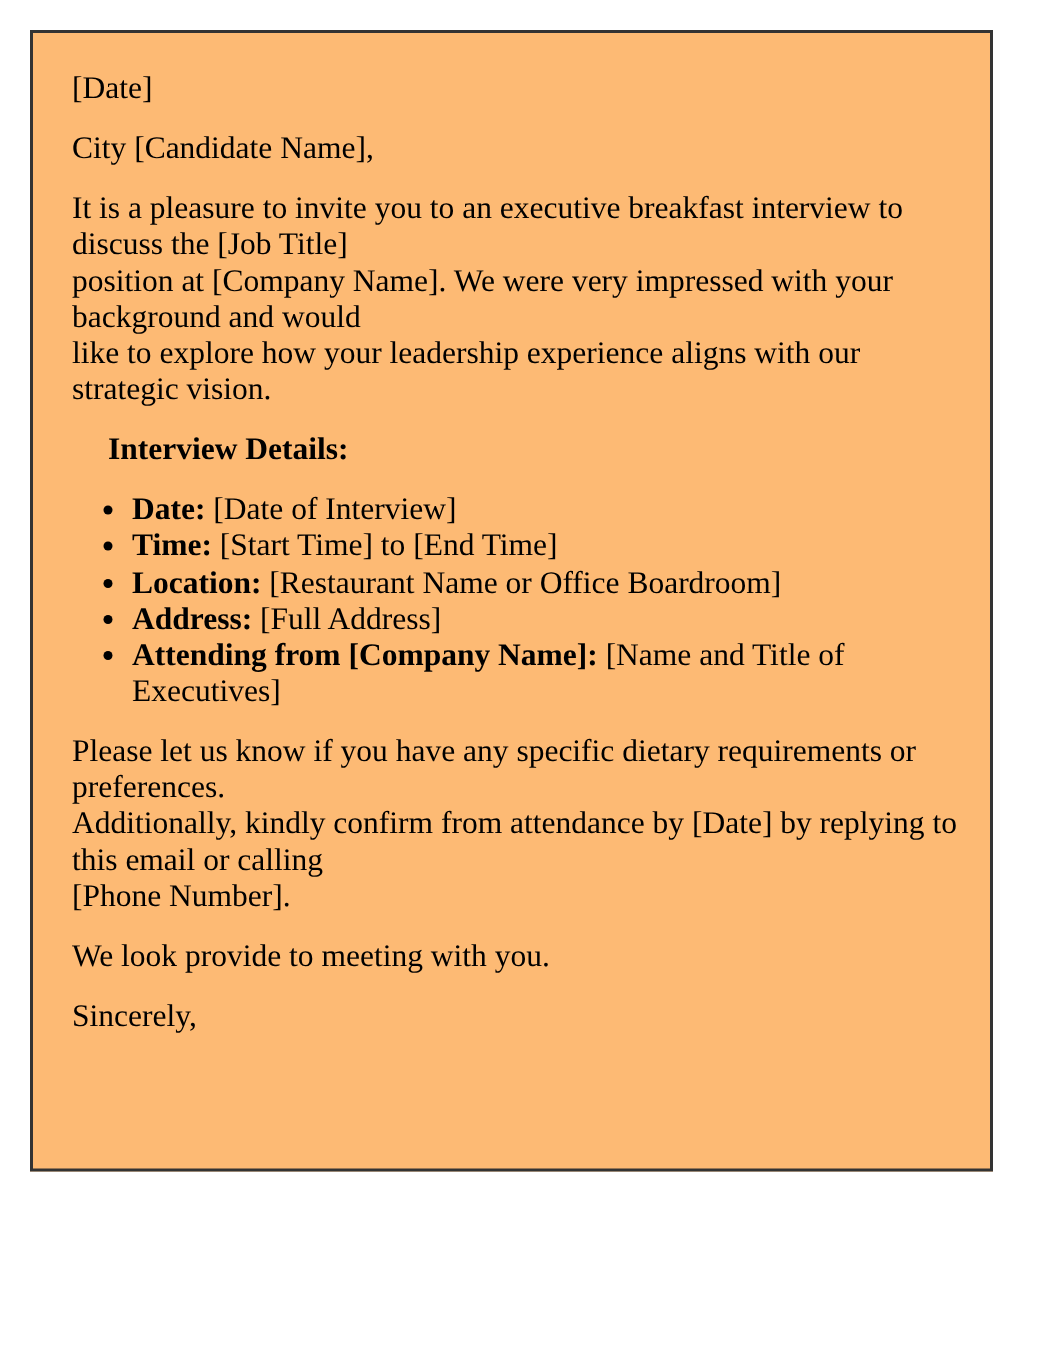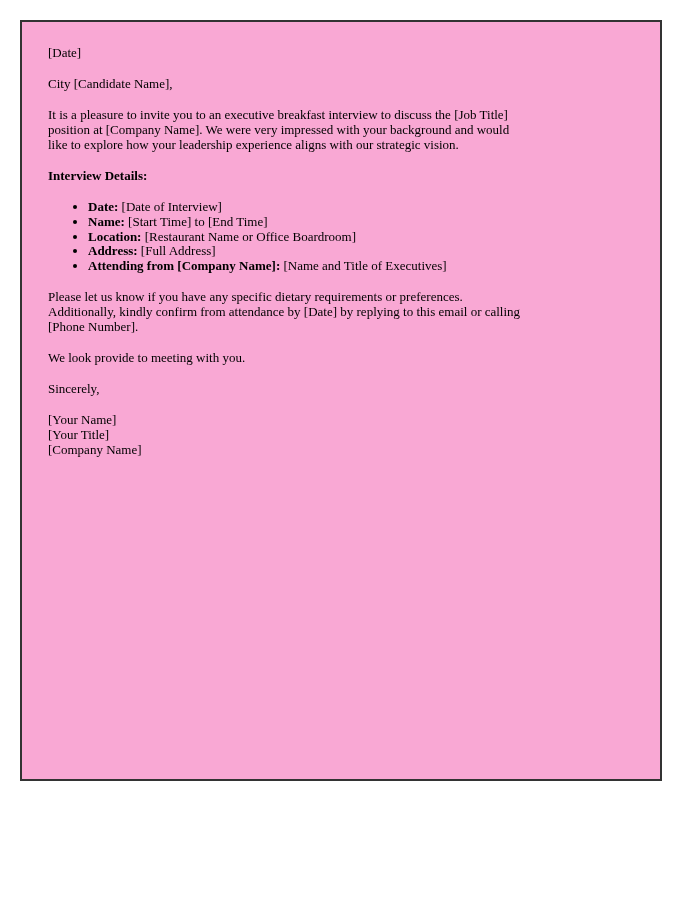--- a/index.html
+++ b/index.html
@@ -13,34 +13,35 @@
     position: relative;
   }
   .letter-box {
     position: absolute;
     left: 20px;
     top: 20px;
     width: 642px;
     height: 761px;
     box-sizing: border-box;
     border: 2px solid #333333;
-    background: #f9a8d4;
+    background: #fdba74;
     padding: 8px 12px 0 26px;
     overflow: hidden;
     font-family: "Liberation Serif", "DejaVu Serif", serif;
-    font-size: 13px;
+    font-size: 21px;
     line-height: 1.15;
     color: #000000;
   }
   .letter-box p {
     margin: 16px 0;
     white-space: pre-line;
   }
   .letter-box p.bold-heading {
     font-weight: bold;
+    margin-left: 24px;
   }
   .letter-box ul {
     margin: 16px 0;
     padding: 0 0 0 40px;
     list-style-type: disc;
   }
   .letter-box li {
     margin: 0;
     padding: 0;
   }
@@ -63,38 +64,35 @@
 like to explore how your leadership experience aligns with our strategic vision.</p>
 
 
   <p class="bold-heading">Interview Details:</p>
 
   <ul>
     <li>
       <b>Date:</b><span> [Date of Interview]</span>
     </li>
     <li>
-      <b>Name:</b><span> [Start Time] to [End Time]</span>
+      <b>Time:</b><span> [Start Time] to [End Time]</span>
     </li>
     <li>
       <b>Location:</b><span> [Restaurant Name or Office Boardroom]</span>
     </li>
     <li>
       <b>Address:</b><span> [Full Address]</span>
     </li>
     <li>
       <b>Attending from [Company Name]:</b><span> [Name and Title of Executives]</span>
     </li>
   </ul>
 
   <p>Please let us know if you have any specific dietary requirements or preferences.
 Additionally, kindly confirm from attendance by [Date] by replying to this email or calling
 [Phone Number].</p>
 
   <p>We look provide to meeting with you.</p>
 
   <p>Sincerely,</p>
 
-  <p>[Your Name]
-[Your Title]
-[Company Name]</p>
 
 </div>
 
 </body></html>

